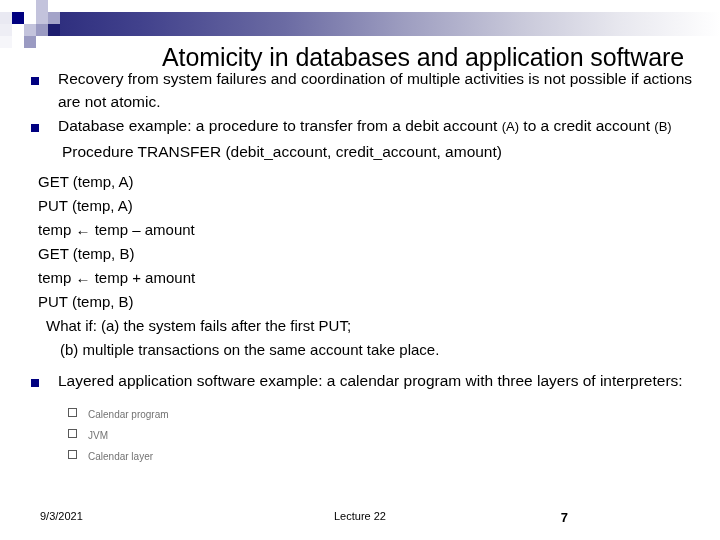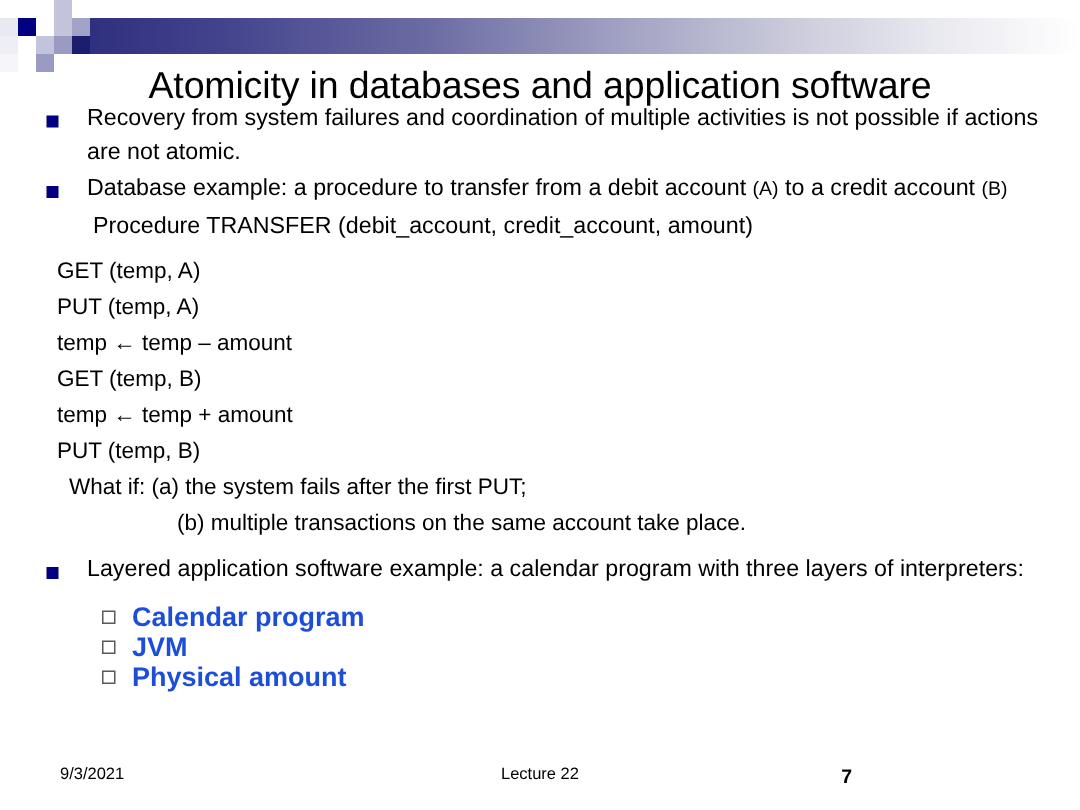--- a/index.html
+++ b/index.html
@@ -35,21 +35,21 @@
   .deco-sq {
     position: absolute;
   }
 
   
   #slide-title {
     position: absolute;
     left: 36px;
     top: 42px;
     width: 648px;
-    text-align: center;
+    text-align: right;
     font-size: 25px;
     line-height: 30px;
     letter-spacing: -0.1px;
     color: #000000;
     white-space: nowrap;
   }
 
   
   #slide-body {
     position: absolute;
@@ -99,21 +99,21 @@
     white-space: pre;
   }
 
   .whatif-line {
     font-size: 15px;
     line-height: 24px;
     padding-left: 46px;
     white-space: pre;
   }
   .whatif-line.indent {
-    padding-left: 118px;
+    padding-left: 60px;
   }
 
   
   #sub-bullets {
     margin-top: 10px;
   }
   .sub-row {
     position: relative;
     padding-left: 88px;
     line-height: 19px;
@@ -121,24 +121,23 @@
   .sub-marker {
     position: absolute;
     left: 68px;
     top: 5px;
     width: 7px;
     height: 7px;
     border: 1px solid #595959;
     background: transparent;
   }
   .sub-text {
-    font-size: 18px;
+    font-size: 10px;
     line-height: 19px;
-    color: #1d4ed8;
-    font-weight: bold;
+    color: #737373;
   }
 
   
   #slide-footer {
     position: absolute;
     left: 0;
     bottom: 12px;
     width: 608px;
     height: 18px;
     font-size: 11px;
@@ -222,21 +221,21 @@
     </div>
 
   <div class="bullet-row" style="margin-top:8px;">
     <span class="bullet-marker"></span>
     <span class="bullet-text">Layered application software example: a calendar program with three layers of interpreters:</span>
   </div>
 
   <div id="sub-bullets">
       <div class="sub-row"><span class="sub-marker"></span><span class="sub-text">Calendar program</span></div>
       <div class="sub-row"><span class="sub-marker"></span><span class="sub-text">JVM</span></div>
-      <div class="sub-row"><span class="sub-marker"></span><span class="sub-text">Physical amount</span></div>
+      <div class="sub-row"><span class="sub-marker"></span><span class="sub-text">Calendar layer</span></div>
     </div>
 
 </div>
 
 <div id="slide-footer">
   <span id="footer-date">9/3/2021</span>
   <span id="footer-center">Lecture 22</span>
   <span id="footer-page">7</span>
 </div>
 

